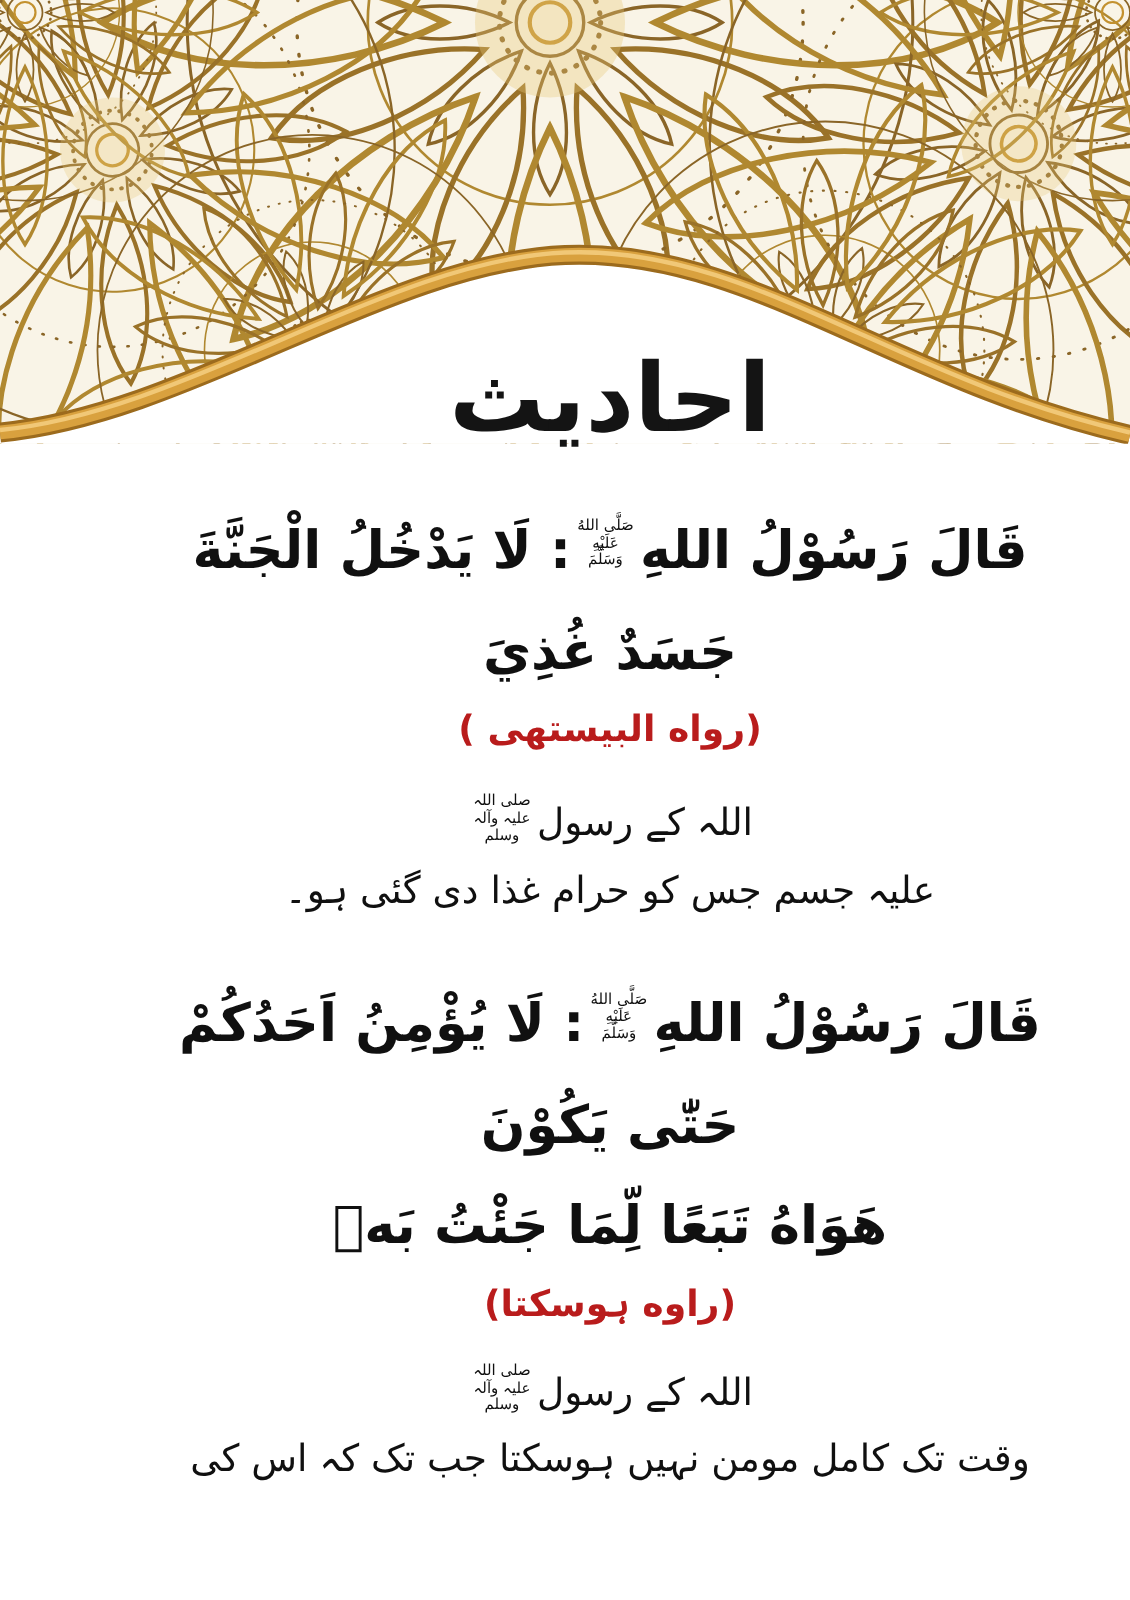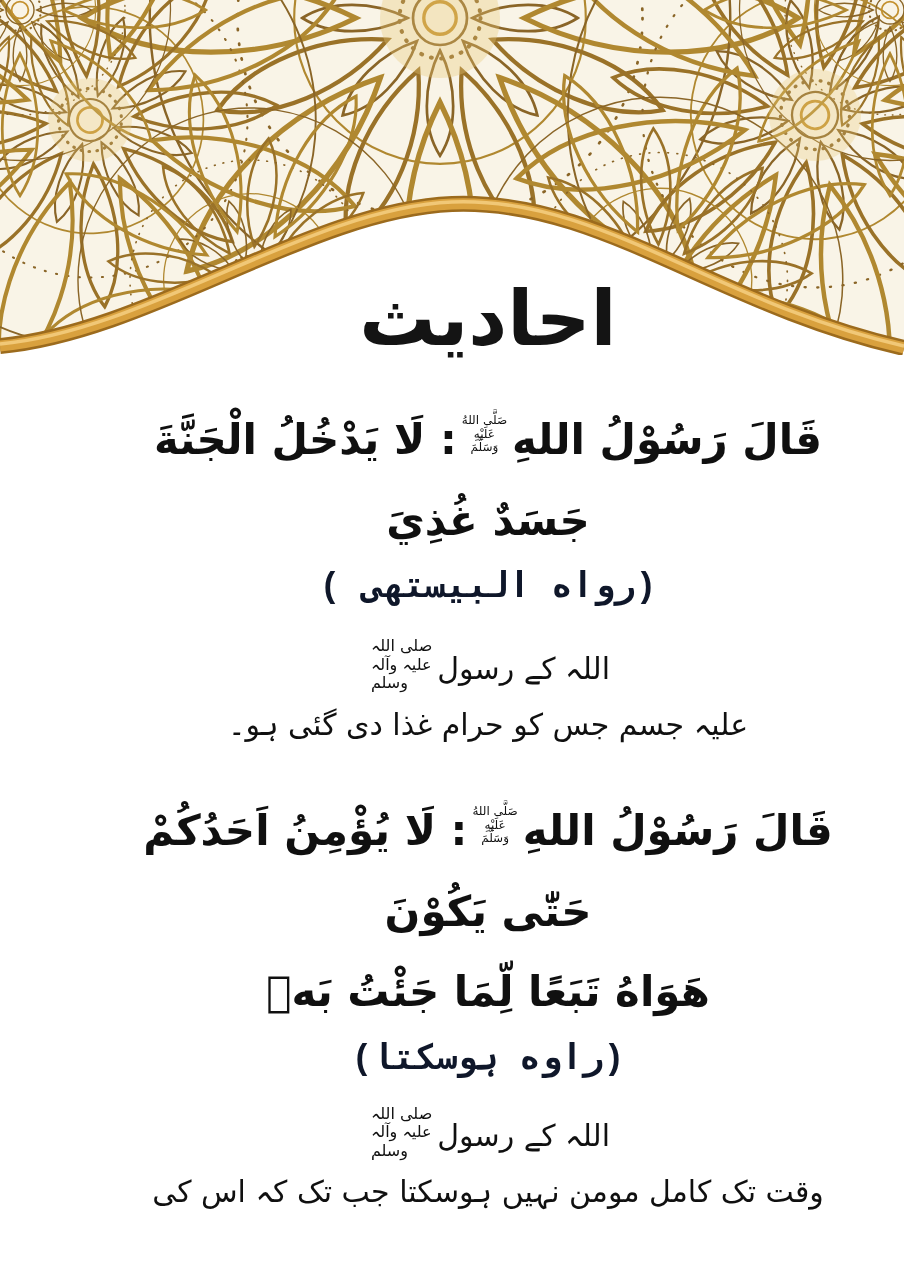--- a/index.html
+++ b/index.html
@@ -13,34 +13,34 @@
   .page-title{
     margin-top:-84px;
     text-align:center;
     font-size:76px;
     font-weight:700;
     line-height:1.25;
     color:#141414;
   }
   .text-col{padding:0 30px;text-align:center;direction:rtl;}
   .ar-line{font-size:42px;font-weight:700;line-height:1.92;color:#101010;}
-  .ar-sub{font-size:35px;font-weight:700;line-height:1.55;color:#0f172a;font-family:Liberation Mono, monospace;}
+  .ar-sub{font-size:29px;font-weight:700;line-height:1.55;color:#b91c1c;}
   .ur-line{font-size:30px;font-weight:400;line-height:1.78;color:#101010;}
   .block-ar1{margin-top:34px;}
   .block-ur1{margin-top:26px;}
   .block-ar2{margin-top:40px;}
   .block-ur2{margin-top:22px;}
   .salawat{
     display:inline-flex;flex-direction:column;
     font-size:12px;font-weight:400;line-height:1.15;
     text-align:center;vertical-align:middle;
     margin:0 5px;transform:translateY(-8px);
   }
   .salawat span{display:block;}
-  .salawat-sm{font-size:16px;transform:translateY(-5px);align-items:flex-end;}
+  .salawat-sm{font-size:12px;transform:translateY(-5px);}
 </style>
 </head>
 <body>
 
 <div class="sheet">
 
   <svg class="header" viewBox="0 0 904 355" aria-hidden="true">
     <defs>
       <path id="petal" d="M0,0 C13,-26 13,-58 0,-78 C-13,-58 -13,-26 0,0 Z" fill="none"></path>
       <g id="pring">

